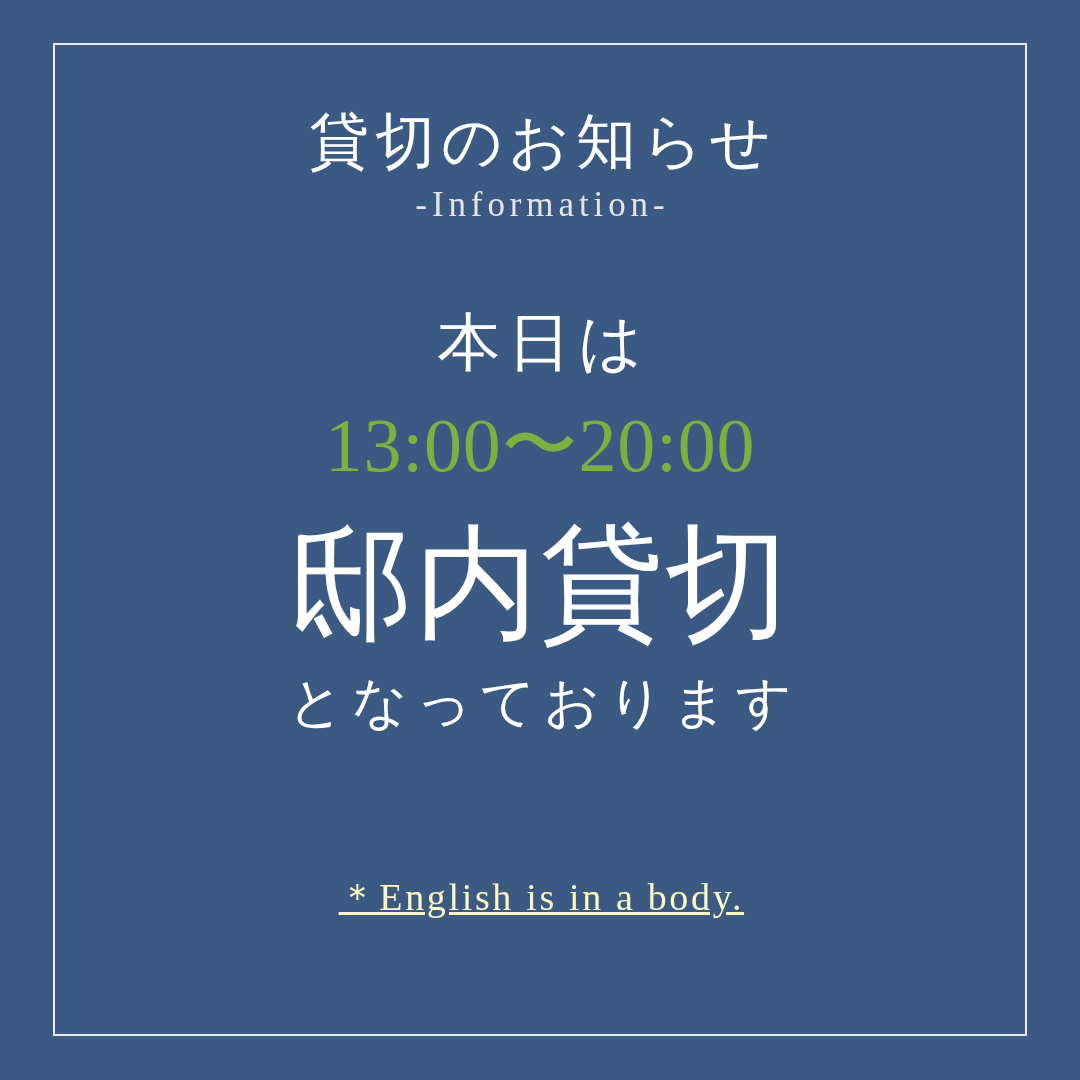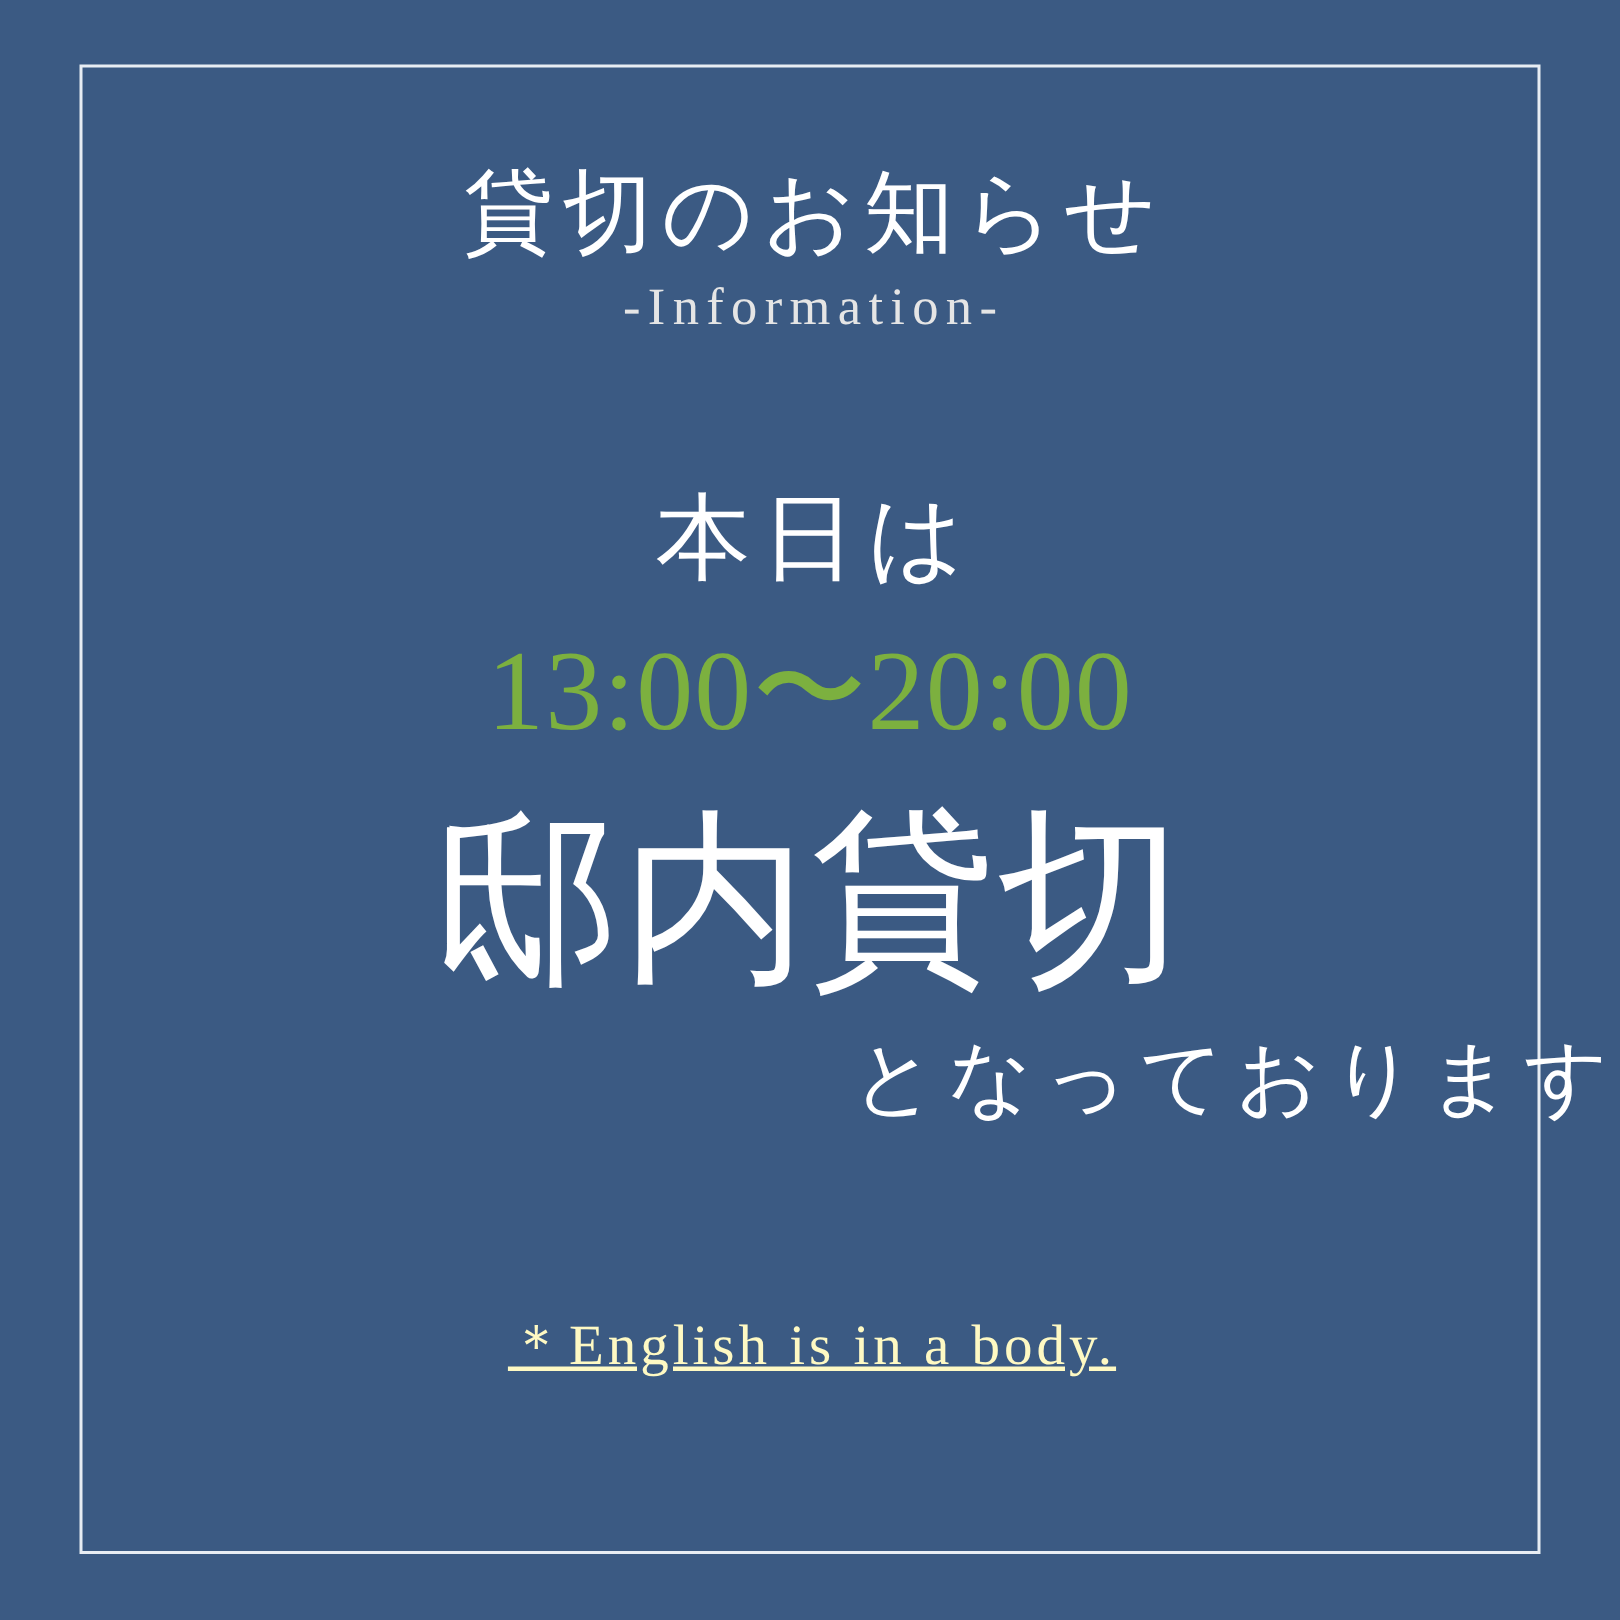--- a/index.html
+++ b/index.html
@@ -69,21 +69,21 @@
     text-indent: 0.14em;
     font-weight: 400;
     color: #e5e5e5;
     white-space: nowrap;
   }
 
   
   .msg-block {
     position: absolute;
     left: 0;
-    top: 328px;
+    top: 312px;
     width: 1080px;
   }
   .today {
     font-size: 63px;
     line-height: 1.0;
     letter-spacing: 0.12em;
     text-indent: 0.12em;
     color: #ffffff;
     white-space: nowrap;
   }
@@ -105,21 +105,20 @@
     white-space: nowrap;
   }
   .headline-tail {
     margin-top: 28px;
     font-size: 55px;
     line-height: 1.0;
     letter-spacing: 0.14em;
     text-indent: 0.14em;
     color: #ffffff;
     white-space: nowrap;
-    text-align: right;
   }
 
   
   .note-block {
     position: absolute;
     left: 0;
     top: 856px;
     width: 1080px;
   }
   .note-ja {

